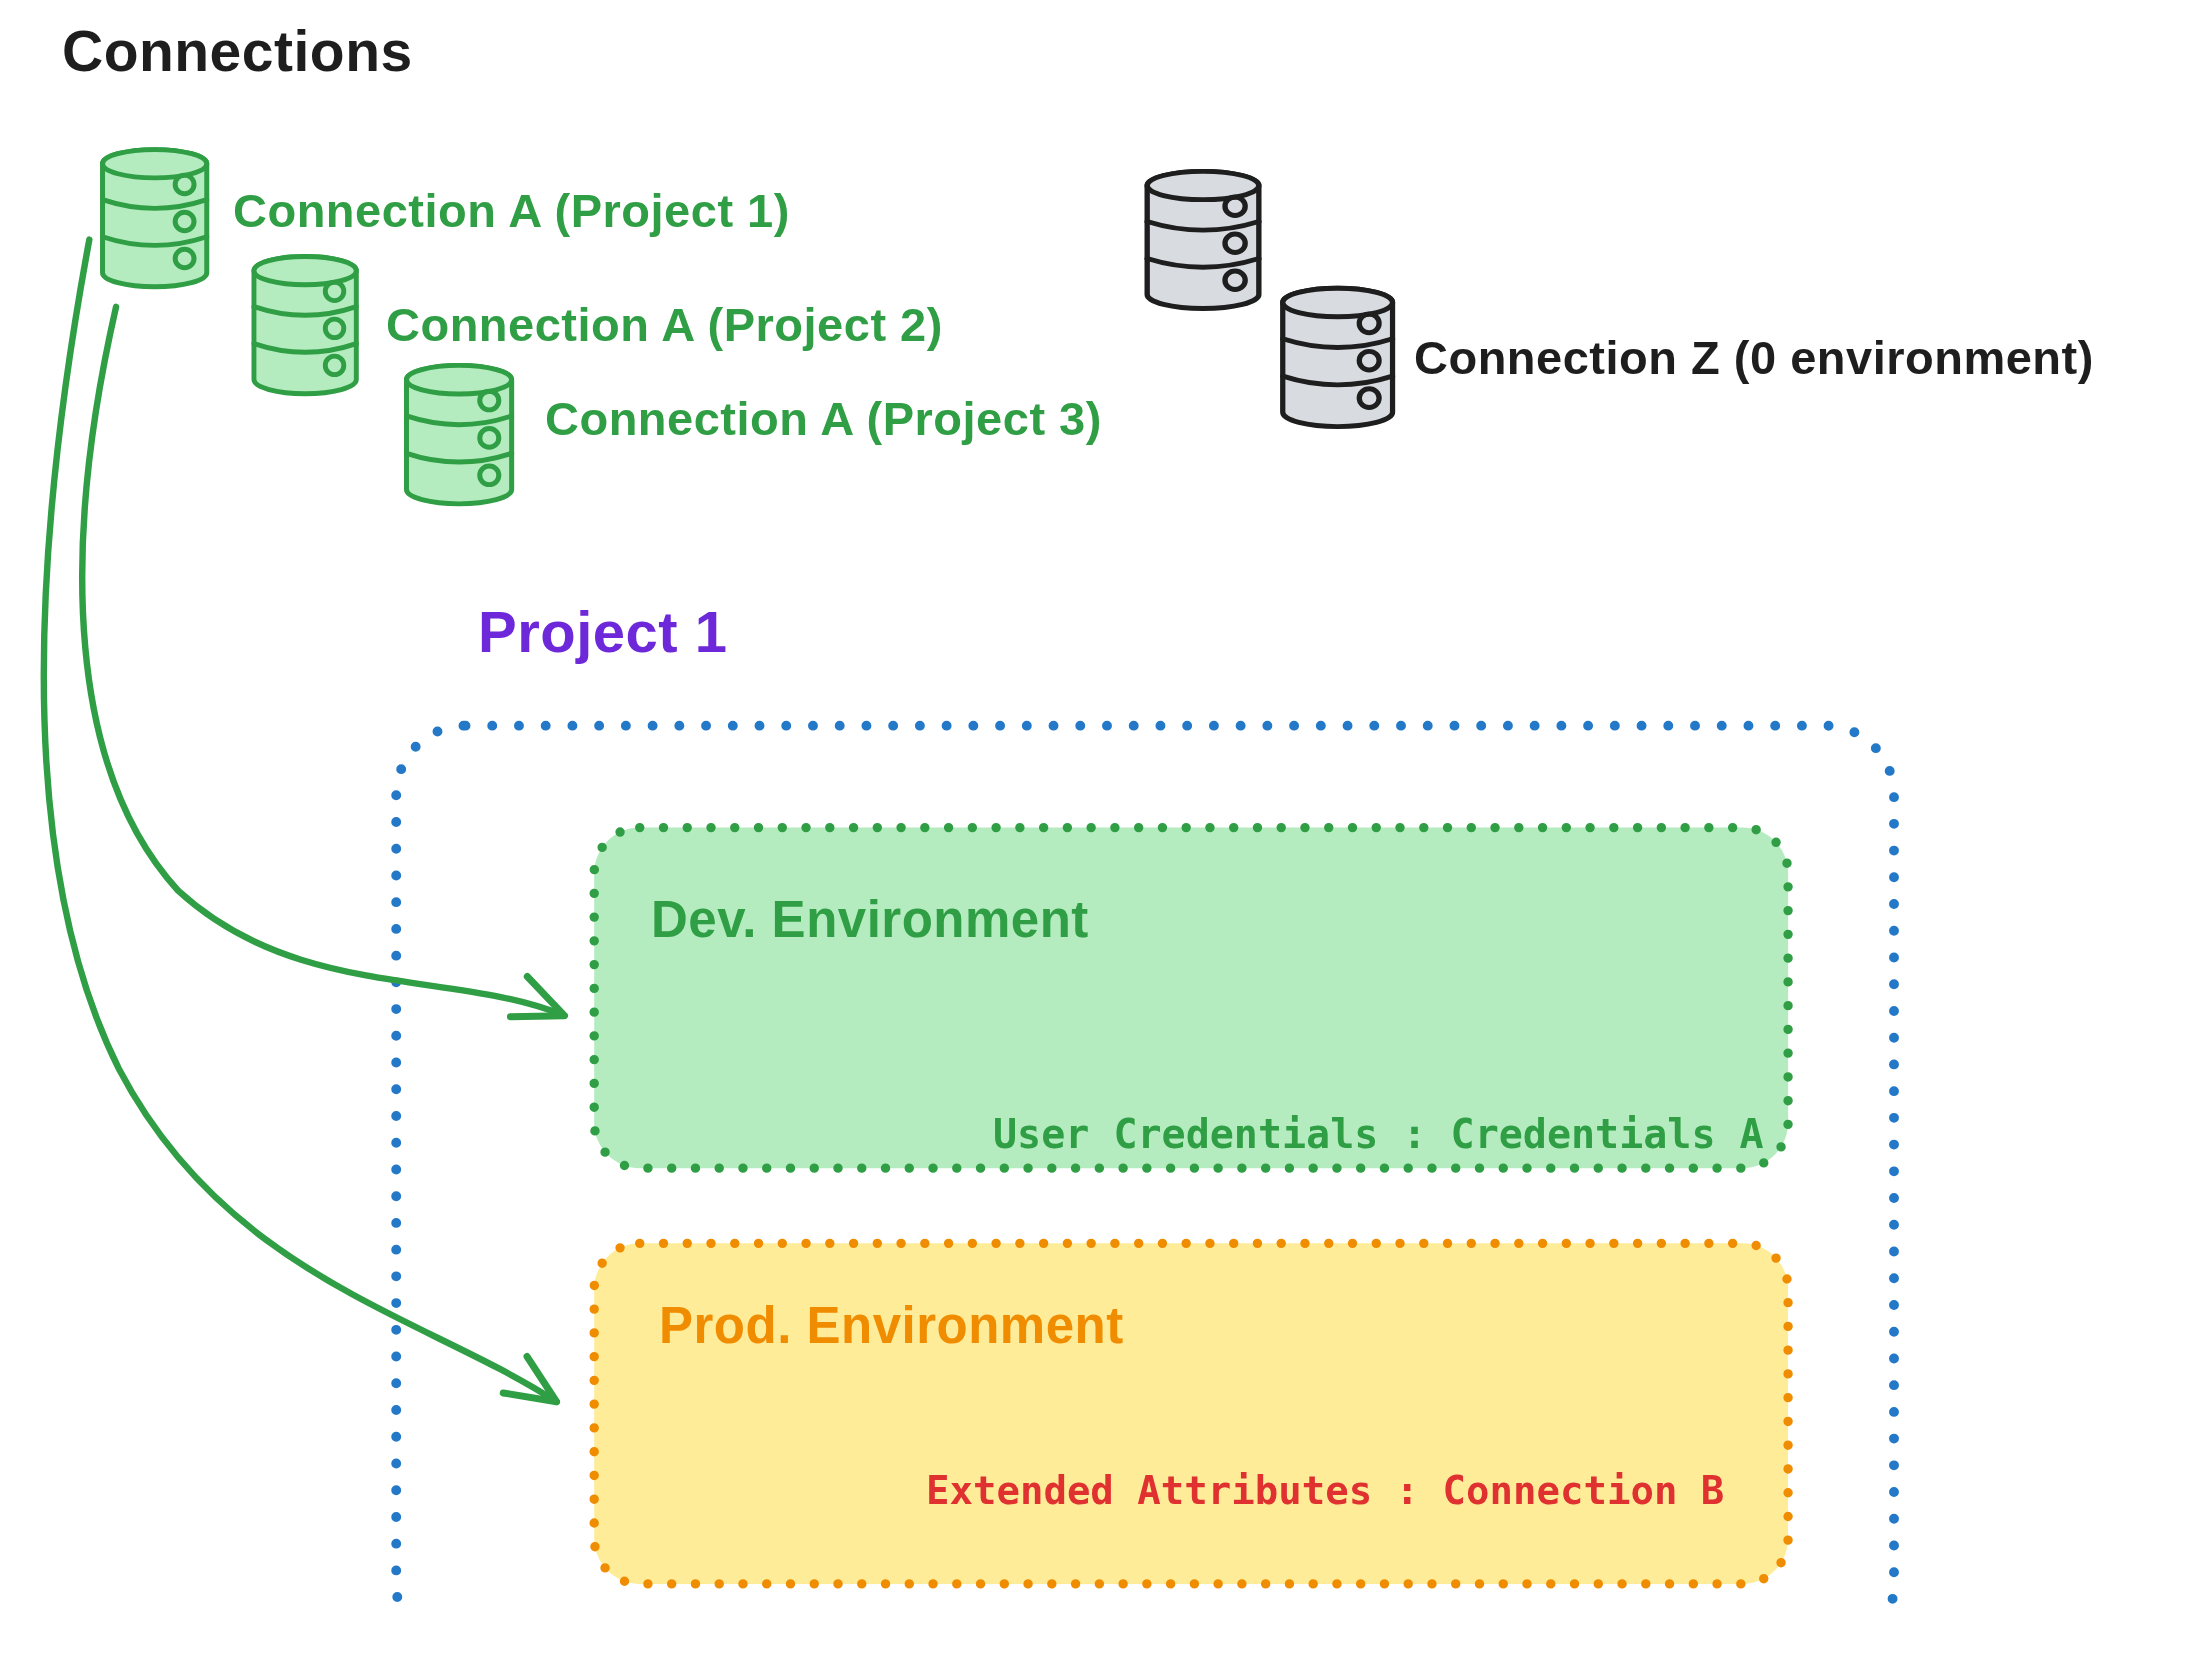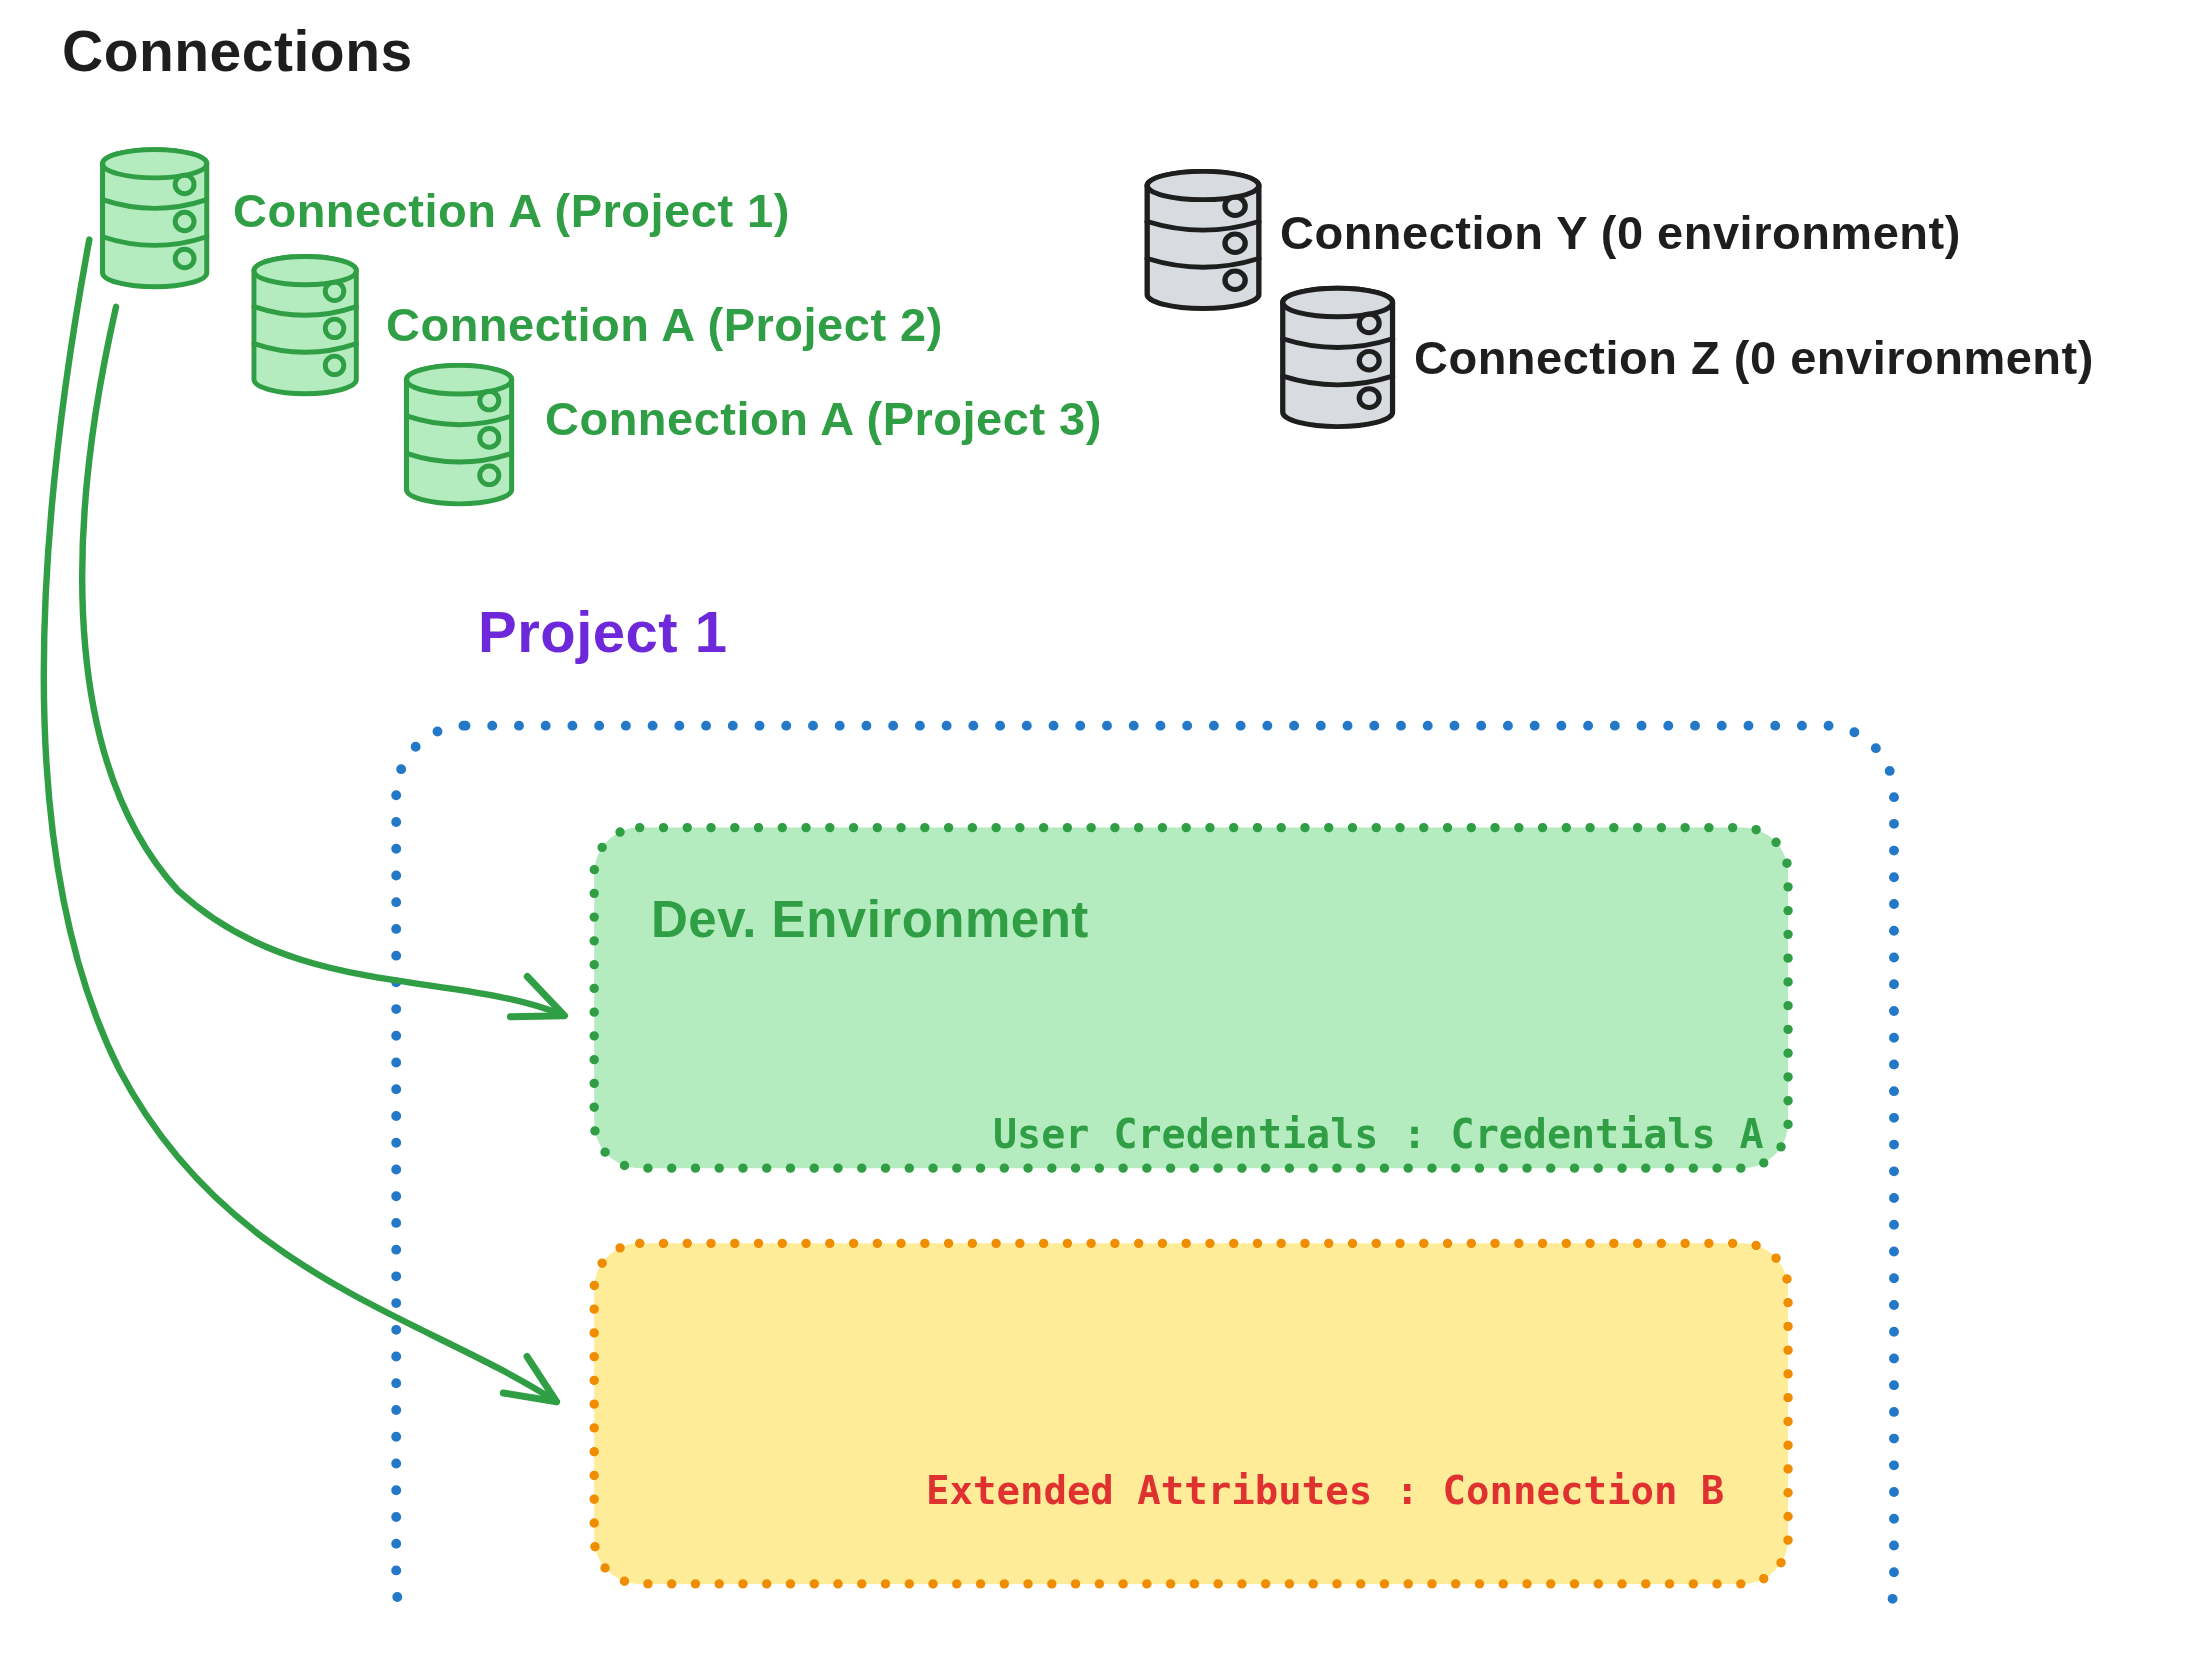--- a/index.html
+++ b/index.html
@@ -61,24 +61,24 @@
     <use href="#db-icon" transform="translate(1155,172) scale(1.20,1.10)" style="color:#1e1e1e; --db-fill:#d8dce1"></use>
     <use href="#db-icon" transform="translate(1292,290) scale(1.18,1.11)" style="color:#1e1e1e; --db-fill:#d8dce1"></use>
   </svg>
 
   <div class="txt hand title" style="left:62px;top:22px">Connections</div>
 
   <div class="txt hand green-label" style="left:233px;top:186px">Connection A (Project 1)</div>
   <div class="txt hand green-label" style="left:386px;top:300px">Connection A (Project 2)</div>
   <div class="txt hand green-label" style="left:545px;top:394px">Connection A (Project 3)</div>
 
-  <div class="txt hand black-label" style="left:1280px;top:208px">Connection Y (0 environment)</div>
   <div class="txt hand black-label" style="left:1414px;top:333px">Connection Z (0 environment)</div>
 
   <div class="txt hand project-title" style="left:478px;top:602px">Project 1</div>
 
   <div class="txt hand env-title-dev" style="left:651px;top:893px">Dev. Environment</div>
   <div class="txt mono dev-mapping" style="left:993px;top:1085px">User Credentials : Credentials A</div>
 
+  <div class="txt hand env-title-prod" style="left:659px;top:1299px">Prod. Environment</div>
   <div class="txt mono prod-mapping" style="left:926px;top:1438px">Extended Attributes : Connection B</div>
 
 </div>
 
 
 </body></html>

